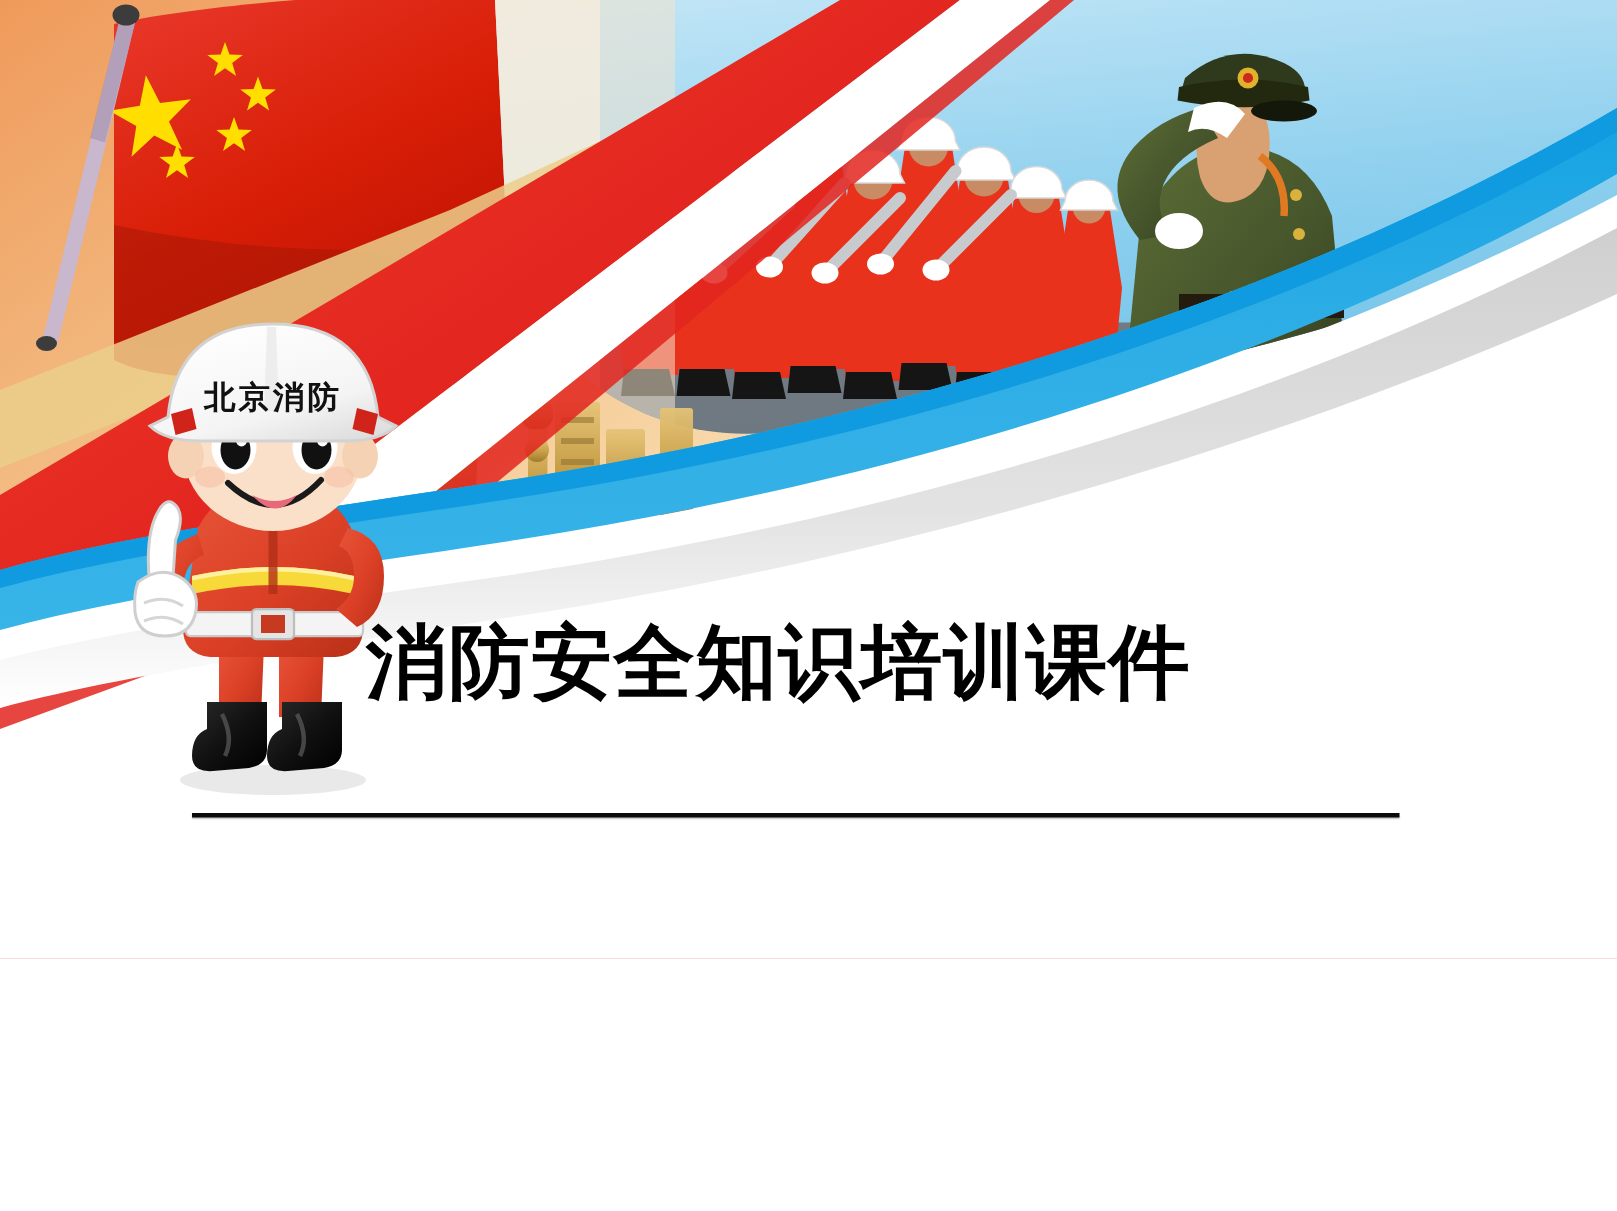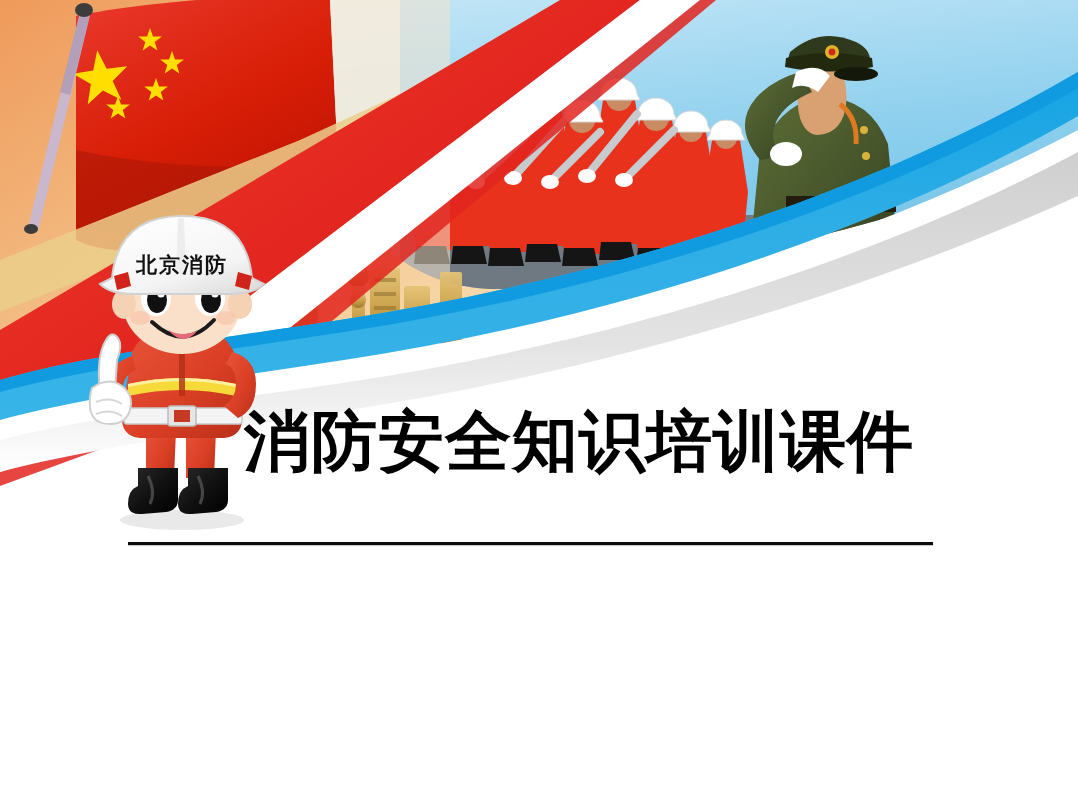--- a/index.html
+++ b/index.html
@@ -22,21 +22,21 @@
   .art svg { display: block; width: 1078px; height: 807px; }
 
   
   .title {
     position: absolute;
     left: 244px;
     top: 392px;
     width: 800px;
     font-family: "DejaVu Sans", "Liberation Sans", sans-serif;
     font-weight: 700;
-    font-size: 66px;
+    font-size: 54px;
     line-height: 100px;
     letter-spacing: 1px;
     color: #000000;
     white-space: nowrap;
   }
   .subtitle {
     position: absolute;
     left: 0px;
     top: 612px;
     width: 1078px;

